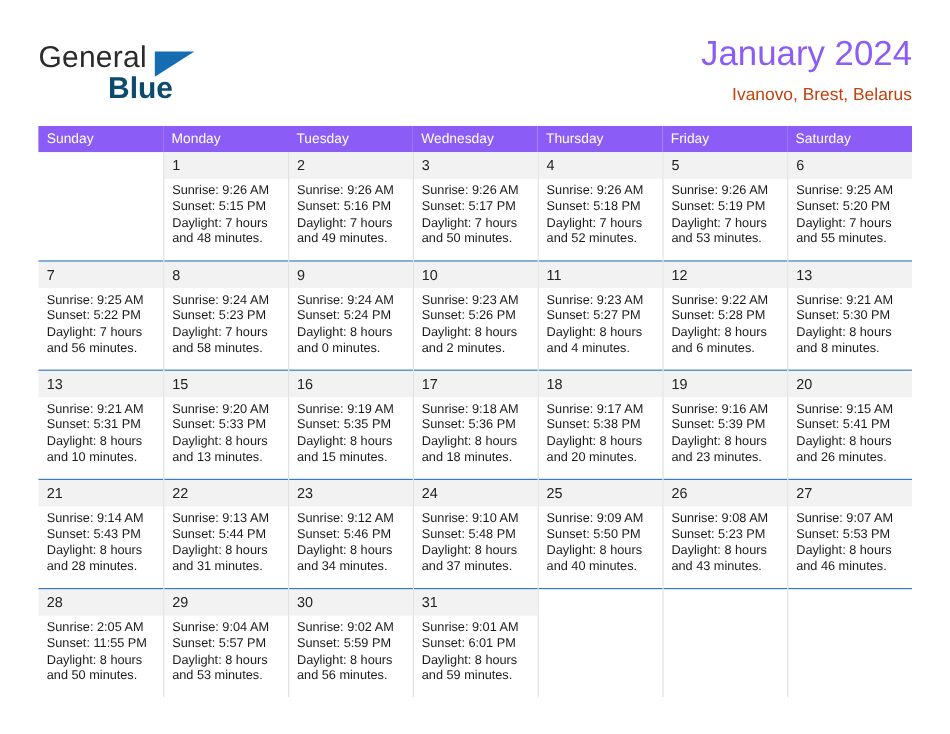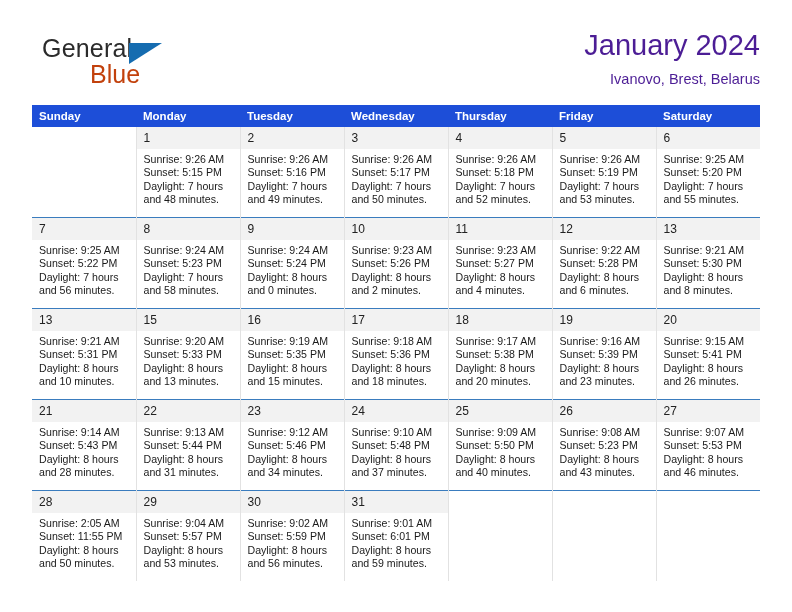--- a/index.html
+++ b/index.html
@@ -37,73 +37,73 @@
     height: 56px;
   }
   .brand-general {
     position: absolute;
     left: 0;
     top: 0;
     font-size: 25px;
     letter-spacing: 0.2px;
     color: #2b2b2b;
     font-family: "Liberation Sans", sans-serif;
-    margin-left: 10px;
   }
   .brand-tri {
     position: absolute;
     left: 97px;
     top: 9px;
     width: 0;
     height: 0;
     border-left: 33px solid #156cb0;
     border-bottom: 21px solid transparent;
   }
   .brand-blue {
     position: absolute;
     left: 58px;
     top: 26px;
     font-size: 25px;
-    color: #c2410c;
+    color: #0c4a6e;
     font-family: "Liberation Sans", sans-serif;
+    font-weight: bold;
   }
   .title-block {
     position: absolute;
     right: 0;
     top: 0;
     text-align: right;
   }
   .cal-title {
     font-size: 29px;
-    color: #4c1d95;
+    color: #8b5cf6;
     line-height: 34px;
     white-space: nowrap;
   }
   .cal-subtitle {
     font-size: 14.5px;
-    color: #4c1d95;
+    color: #c2410c;
     line-height: 20px;
     margin-top: 7px;
     white-space: nowrap;
   }
 
   
   .calendar {
     position: absolute;
     left: 32px;
     top: 105px;
     width: 728px;
     border-collapse: collapse;
     table-layout: fixed;
   }
   .calendar th {
-    background: #1d4ed8;
+    background: #8b5cf6;
     color: #ffffff;
     font-size: 11.5px;
-    font-weight: bold;
+    font-weight: normal;
     text-align: left;
     padding: 5px 0 5px 7px;
     height: 11px;
     border: none;
   }
   .weekrow > td {
     padding: 0;
     vertical-align: top;
     border-top: 1px solid #3a7cbe;
     border-right: 1px solid #e2e2e2;

